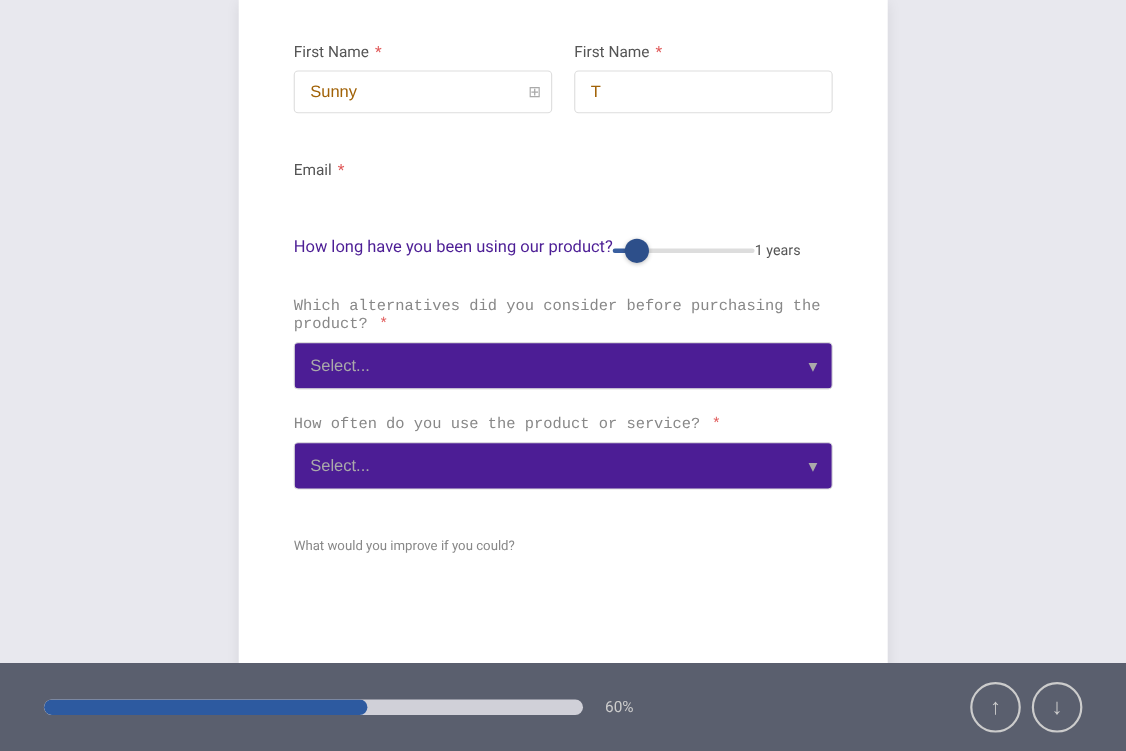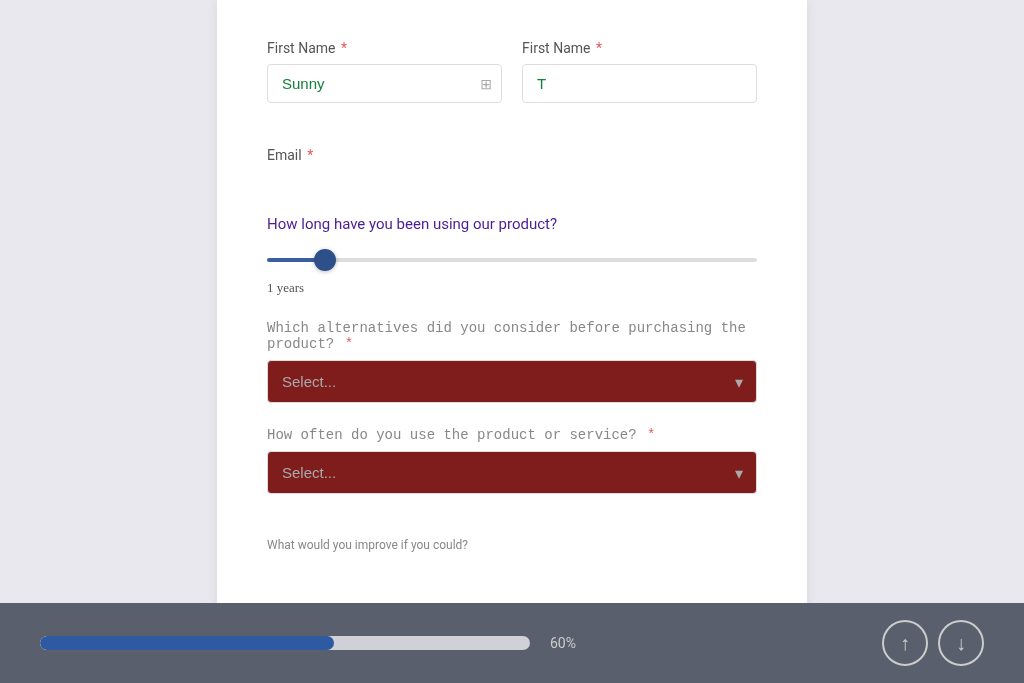--- a/index.html
+++ b/index.html
@@ -30,21 +30,21 @@
     }
 
     .form-row {
       display: flex;
       gap: 20px;
       margin-bottom: 24px;
     }
 
     .form-group {
       display: flex;
-      flex-direction: column;
+      flex-direction: row;
       flex: 1;
       margin-bottom: 24px;
       margin-top: 44px;
     }
 
     .form-group-half {
       flex: 1;
       display: flex;
       flex-direction: column;
     }
@@ -60,21 +60,21 @@
       color: #e05a5a;
       margin-left: 2px;
     }
 
     input[type="text"],
     input[type="email"] {
       border: 1px solid #ddd;
       border-radius: 4px;
       padding: 10px 14px;
       font-size: 15px;
-      color: #15803d;
+      color: #a16207;
       outline: none;
       background: #fff;
       width: 100%;
     }
 
     .input-with-icon {
       position: relative;
     }
 
     .input-with-icon input {
@@ -131,21 +131,20 @@
       background: #2d4f8a;
       cursor: pointer;
       border: none;
       box-shadow: 0 1px 4px rgba(0,0,0,0.25);
     }
 
     .slider-value {
       font-size: 13px;
       color: #555;
       margin-top: 6px;
-      font-family: Liberation Serif, serif;
     }
 
     .dropdown-group {
       margin-bottom: 24px;
     }
 
     .dropdown-label {
       font-size: 14px;
       color: #888;
       margin-bottom: 8px;
@@ -161,21 +160,21 @@
       position: relative;
     }
 
     .custom-select select {
       width: 100%;
       padding: 12px 40px 12px 14px;
       font-size: 15px;
       color: #aaa;
       border: 1px solid #ddd;
       border-radius: 4px;
-      background: #7f1d1d;
+      background: #4c1d95;
       appearance: none;
       -webkit-appearance: none;
       outline: none;
       cursor: pointer;
     }
 
     .custom-select::after {
       content: '▾';
       position: absolute;
       right: 14px;

